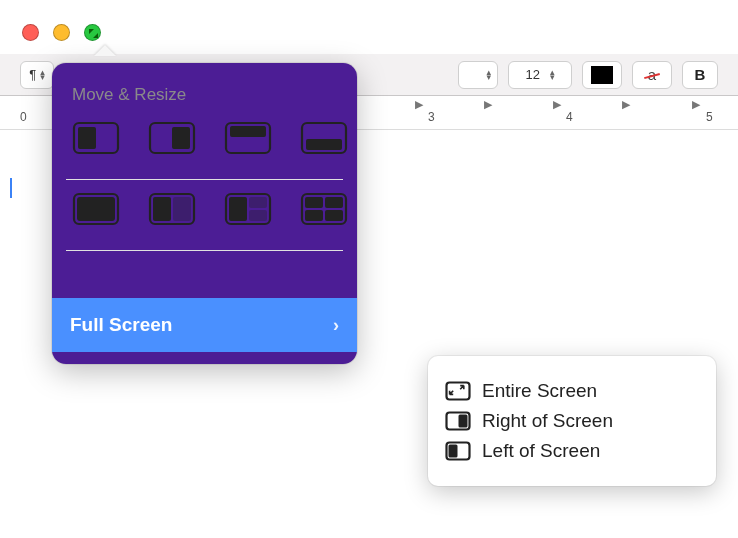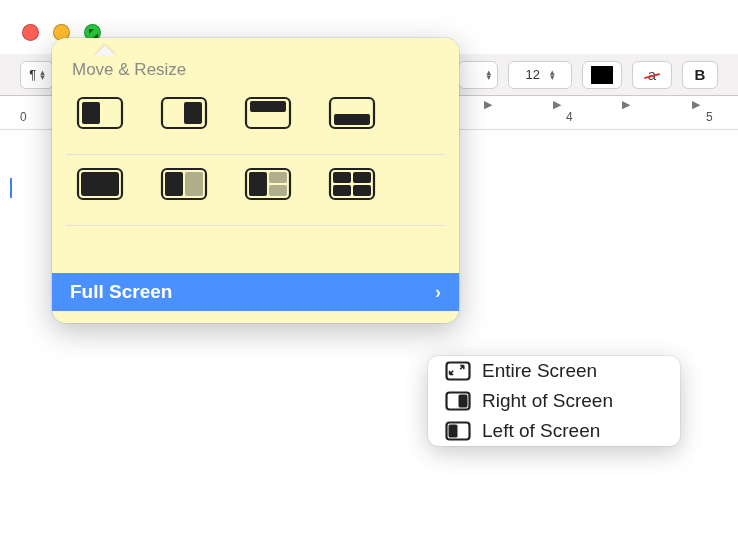--- a/index.html
+++ b/index.html
@@ -29,31 +29,31 @@
 .ruler { position: absolute; top: 96px; left: 0; right: 0; height: 34px; background: #fff; border-bottom: 1px solid #dcdcdc; }
 .ruler-inner { position: absolute; left: 8px; right: 0; top: 0; bottom: 6px; }
 .ruler-num { position: absolute; top: 14px; font-size: 12px; color: #555; }
 .ruler-tri { position: absolute; top: 2px; color: #777; font-size: 11px; }
 
 
 .doc { position: absolute; top: 130px; left: 0; right: 0; bottom: 0; background: #fff; }
 .cursor { position: absolute; top: 178px; left: 10px; width: 2px; height: 20px; background: #3b82f6; }
 
 
-.popover { position: absolute; top: 38px; left: 52px; width: 407px; background: #fef9c3; border-radius: 14px; box-shadow: 0 8px 30px rgba(0,0,0,0.25), 0 0 0 1px rgba(0,0,0,0.08); padding: 16px 0 6px 0; z-index: 20; }
+.popover { position: absolute; top: 63px; left: 52px; width: 305px; background: #4c1d95; border-radius: 14px; box-shadow: 0 8px 30px rgba(0,0,0,0.25), 0 0 0 1px rgba(0,0,0,0.08); padding: 16px 0 6px 0; z-index: 20; }
 .pop-section-title { font-size: 17px; color: #8a8a8a; font-weight: 500; padding: 6px 20px 10px 20px; }
 .icon-row { display: flex; gap: 28px; padding: 4px 20px 16px 20px; }
 .icon-cell { width: 56px; height: 38px; display: flex; align-items: center; justify-content: center; }
 .sep { height: 1px; background: #e0e0e0; margin: 6px 14px; }
-.fullrow { display: flex; align-items: center; justify-content: space-between; padding: 8px 18px; background: #4a90ff; color: #fff; font-size: 19px; font-weight: 600; margin-top: 47px; }
+.fullrow { display: flex; align-items: center; justify-content: space-between; padding: 16px 18px; background: #4a90ff; color: #fff; font-size: 19px; font-weight: 600; margin-top: 47px; }
 .fullrow .chevr { font-size: 18px; opacity: 0.9; }
 .pop-bottom-space { height: 6px; }
 
 
-.submenu { position: absolute; top: 356px; left: 428px; width: 252px; background: #fff; border-radius: 10px; box-shadow: 0 6px 24px rgba(0,0,0,0.22), 0 0 0 1px rgba(0,0,0,0.06); padding: 0 6px; z-index: 30; }
+.submenu { position: absolute; top: 356px; left: 428px; width: 288px; background: #fff; border-radius: 10px; box-shadow: 0 6px 24px rgba(0,0,0,0.22), 0 0 0 1px rgba(0,0,0,0.06); padding: 20px 6px; z-index: 30; }
 .subitem { display: flex; align-items: center; gap: 10px; padding: 4px 10px; font-size: 19px; color: #222; border-radius: 6px; }
 .subitem .ic { width: 28px; height: 22px; display: flex; align-items: center; justify-content: center; }
 
 
 svg .str { stroke: #222; stroke-width: 2.2; fill: none; }
 svg .fil { fill: #222; }
 </style>
 </head>
 <body>
 

